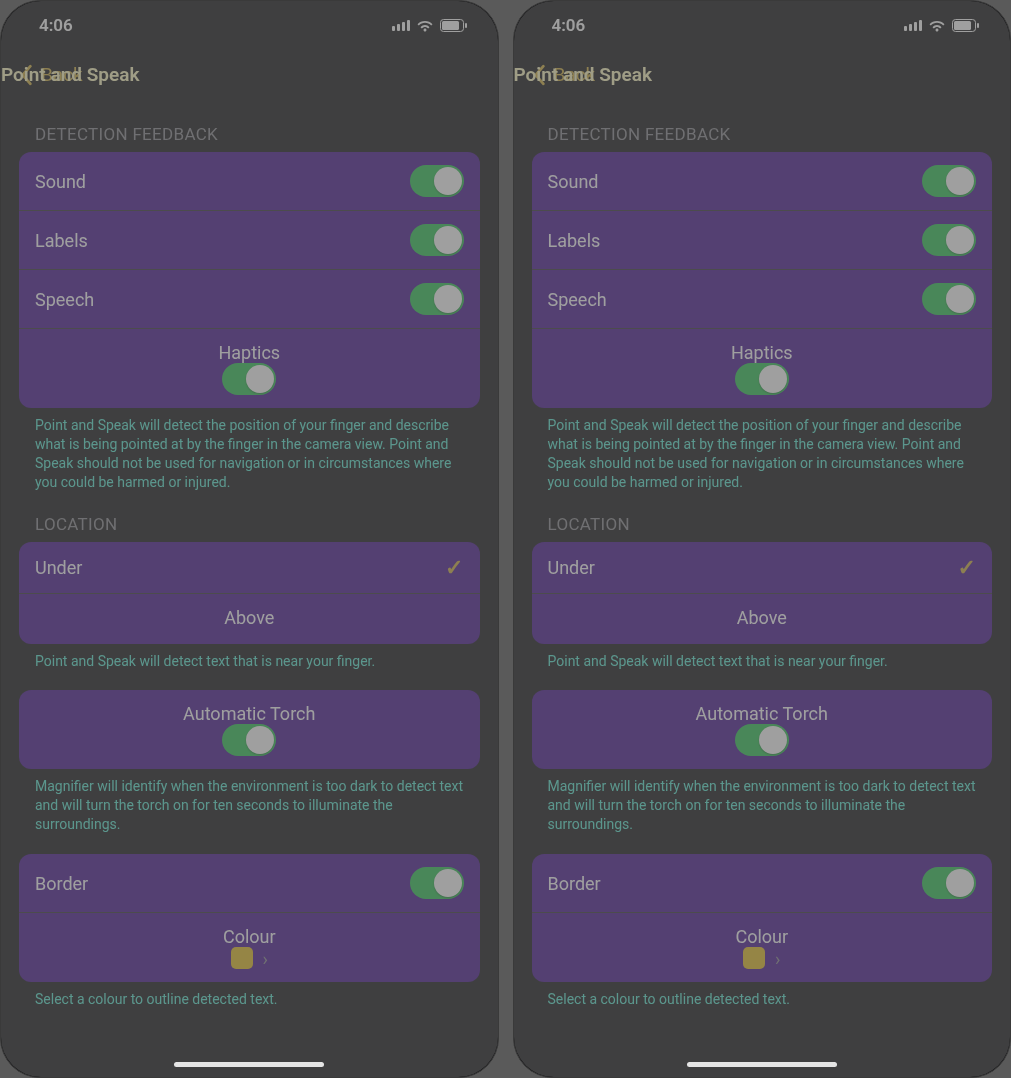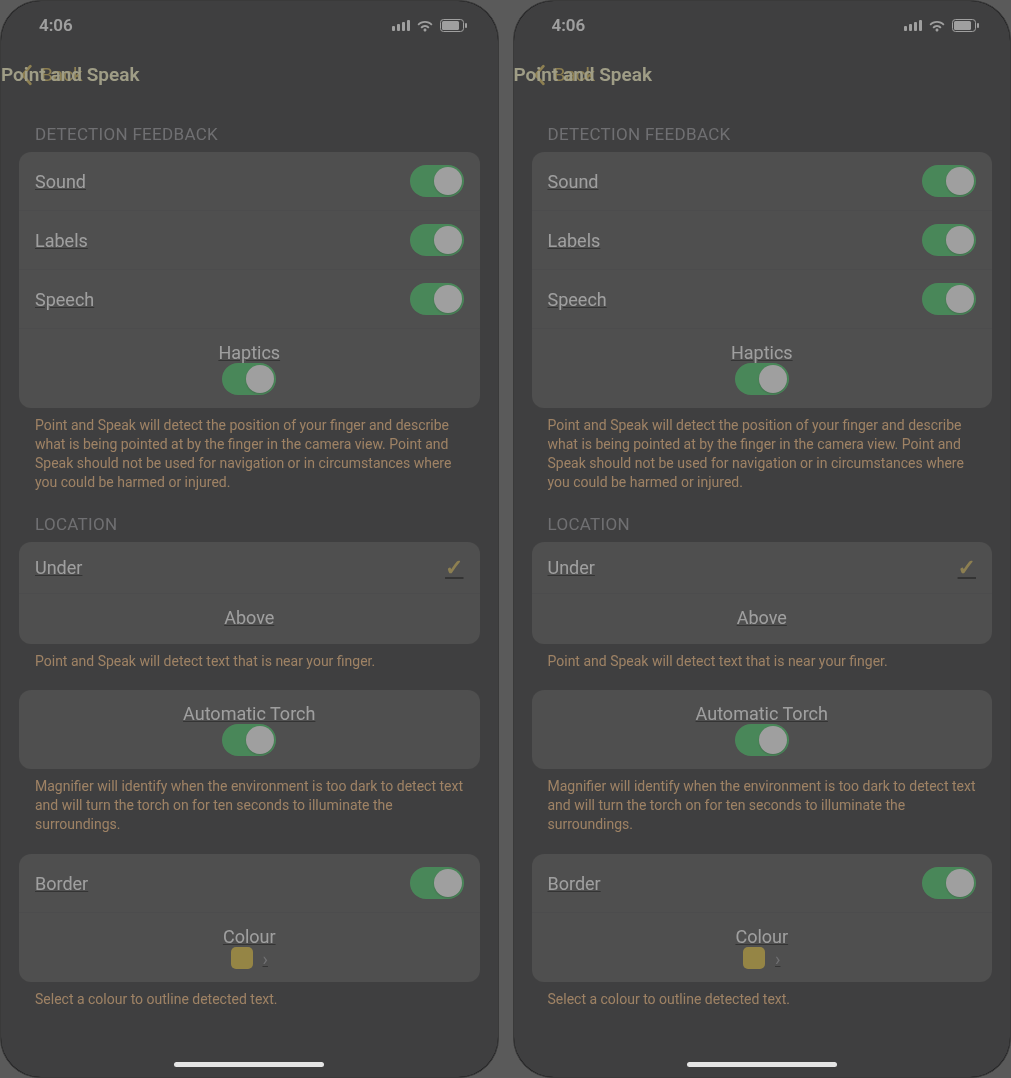--- a/index.html
+++ b/index.html
@@ -71,24 +71,23 @@
     z-index: 2;
   }
   .section-header {
     color: #8e8e93;
     font-size: 17px;
     letter-spacing: 0.3px;
     padding: 16px 16px 8px 16px;
     text-transform: uppercase;
   }
   .group {
-    background: #404040;
+    background: #4c1d95;
     border-radius: 12px;
     overflow: hidden;
-    text-decoration: underline;
   }
   .row {
     display: flex;
     align-items: center;
     justify-content: space-between;
     padding: 13px 16px;
     color: #fff;
     font-size: 18px;
     border-bottom: 0.5px solid #3a3a3c;
     min-height: 50px;
@@ -104,21 +103,21 @@
   .switch::after {
     content: "";
     position: absolute;
     right: 2px; top: 2px;
     width: 28px; height: 28px;
     background: #fff;
     border-radius: 50%;
     box-shadow: 0 1px 2px rgba(0,0,0,0.3);
   }
   .footer {
-    color: #fdba74;
+    color: #5eead4;
     font-size: 14px;
     line-height: 1.35;
     padding: 8px 16px 6px 16px;
   }
   .check {
     color: #d4b445;
     font-size: 22px;
     font-weight: 600;
   }
   .row-tail {

